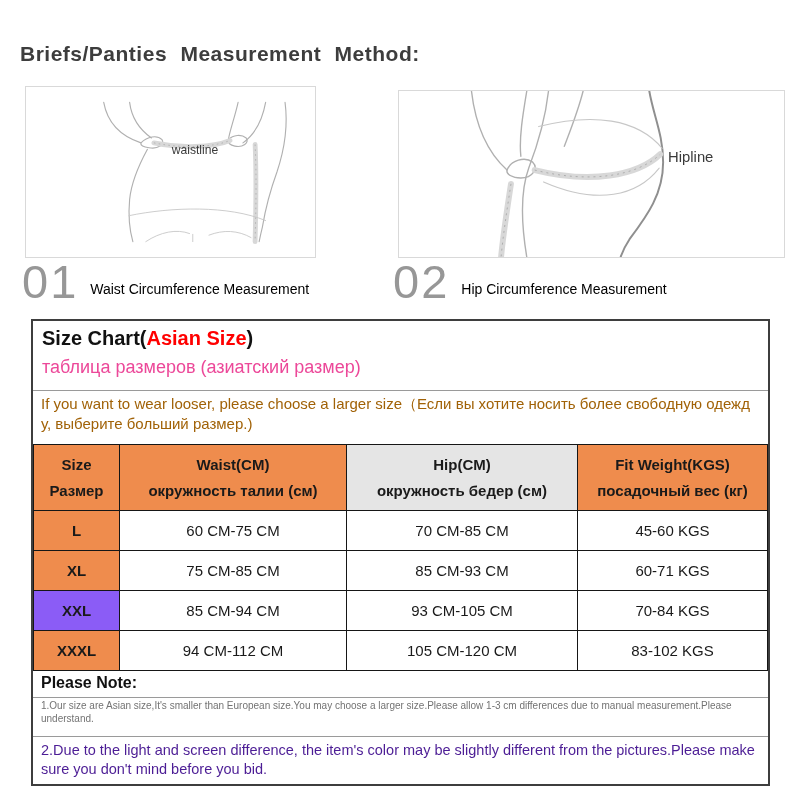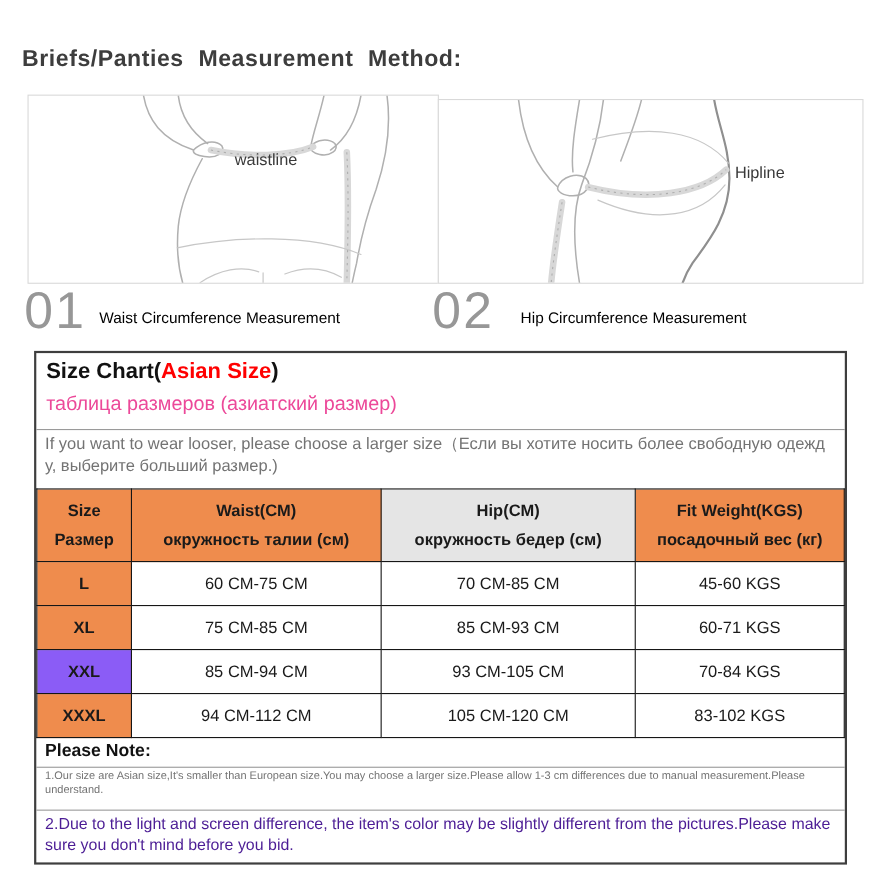--- a/index.html
+++ b/index.html
@@ -9,34 +9,34 @@
 
   
   .page-title {
     position:absolute; left:20px; top:42px;
     font-size:21px; font-weight:bold; color:#3d3d3d;
     word-spacing:7px; letter-spacing:0.5px;
   }
 
   
   .fig-panel { position:absolute; border:1px solid #d9d9d9; background:#fff; }
-  .fig-left  { left:25px;  top:86px; width:374px; height:172px; }
+  .fig-left  { left:25px;  top:86px; width:291px; height:172px; }
   .fig-right { left:398px; top:90px; width:387px; height:168px; }
   .fig-panel svg { display:block; width:100%; height:100%; }
   .sketch { fill:none; stroke:#b0b0b0; stroke-width:1.4; stroke-linecap:round; }
   .sketch-dark { fill:none; stroke:#8f8f8f; stroke-width:2; stroke-linecap:round; }
   .sketch-light { fill:none; stroke:#c7c7c7; stroke-width:1.1; stroke-linecap:round; }
   .tape { fill:none; stroke:#d8d8d8; stroke-width:6; stroke-linecap:round; }
   .tape-ticks { fill:none; stroke:#adadad; stroke-width:1; stroke-dasharray:2 4; }
   .fig-label { font-family:"Liberation Sans",sans-serif; font-size:15px; fill:#3a3a3a; }
 
   
   .step { position:absolute; display:flex; align-items:flex-end; }
   .step-left  { left:22px;  top:262px; }
-  .step-right { left:393px; top:262px;gap:12px; }
+  .step-right { left:393px; top:262px; }
   .step-number { font-size:47px; line-height:0.85; color:#979797; letter-spacing:2px; }
   .step-caption { font-size:14px; color:#000000; margin-left:12px; margin-bottom:5px; }
 
   
   .chart-box {
     position:absolute; left:31px; top:319px; width:739px; height:467px;
     border:2px solid #3e3e3e; background:#fff;
   }
   .sec-title { height:70px; padding:6px 9px 0 9px; border-bottom:1px solid #9a9a9a; }
   .sec-title .line-en { font-size:20px; font-weight:bold; color:#111; }
@@ -129,21 +129,21 @@
 
   <div class="chart-box">
 
     <div class="sec-title">
       <div class="line-en">
         <span>Size Chart(</span><span class="hl" style="color:#FF0000">Asian Size</span><span>)</span>
       </div>
       <div class="line-ru">таблица размеров (азиатский размер)</div>
     </div>
 
-    <div class="sec-rednote" style="color:#737373">If you want to wear looser, please choose a larger size（Если вы хотите носить более свободную одежду, выберите больший размер.)</div>
+    <div class="sec-rednote" style="color:#a16207">If you want to wear looser, please choose a larger size（Если вы хотите носить более свободную одежду, выберите больший размер.)</div>
 
     <table class="size-table">
       <colgroup>
           <col style="width:86px">
           <col style="width:227px">
           <col style="width:231px">
           <col>
         </colgroup>
       <tbody>
           <tr>

